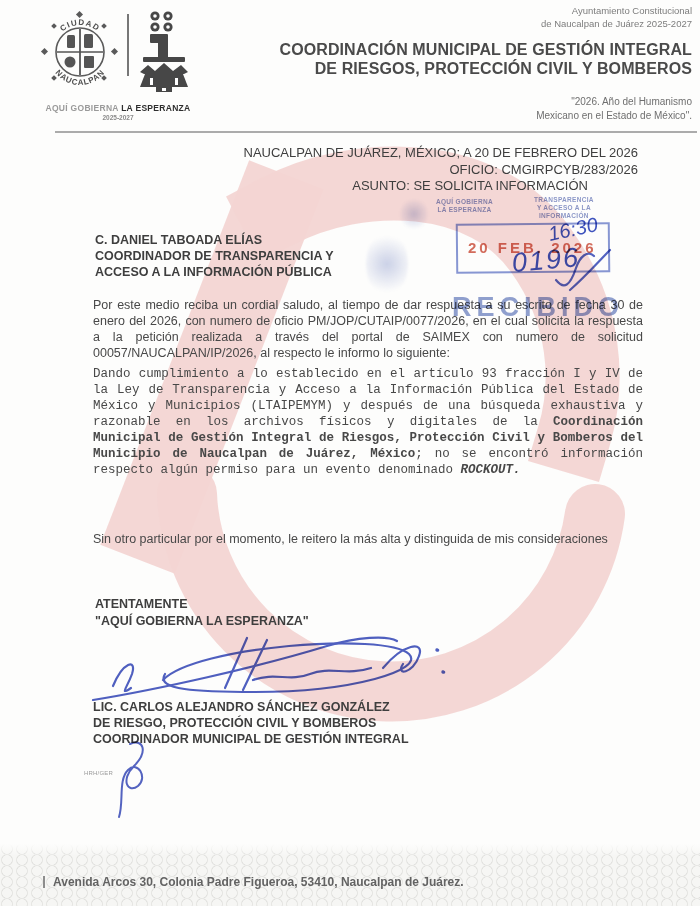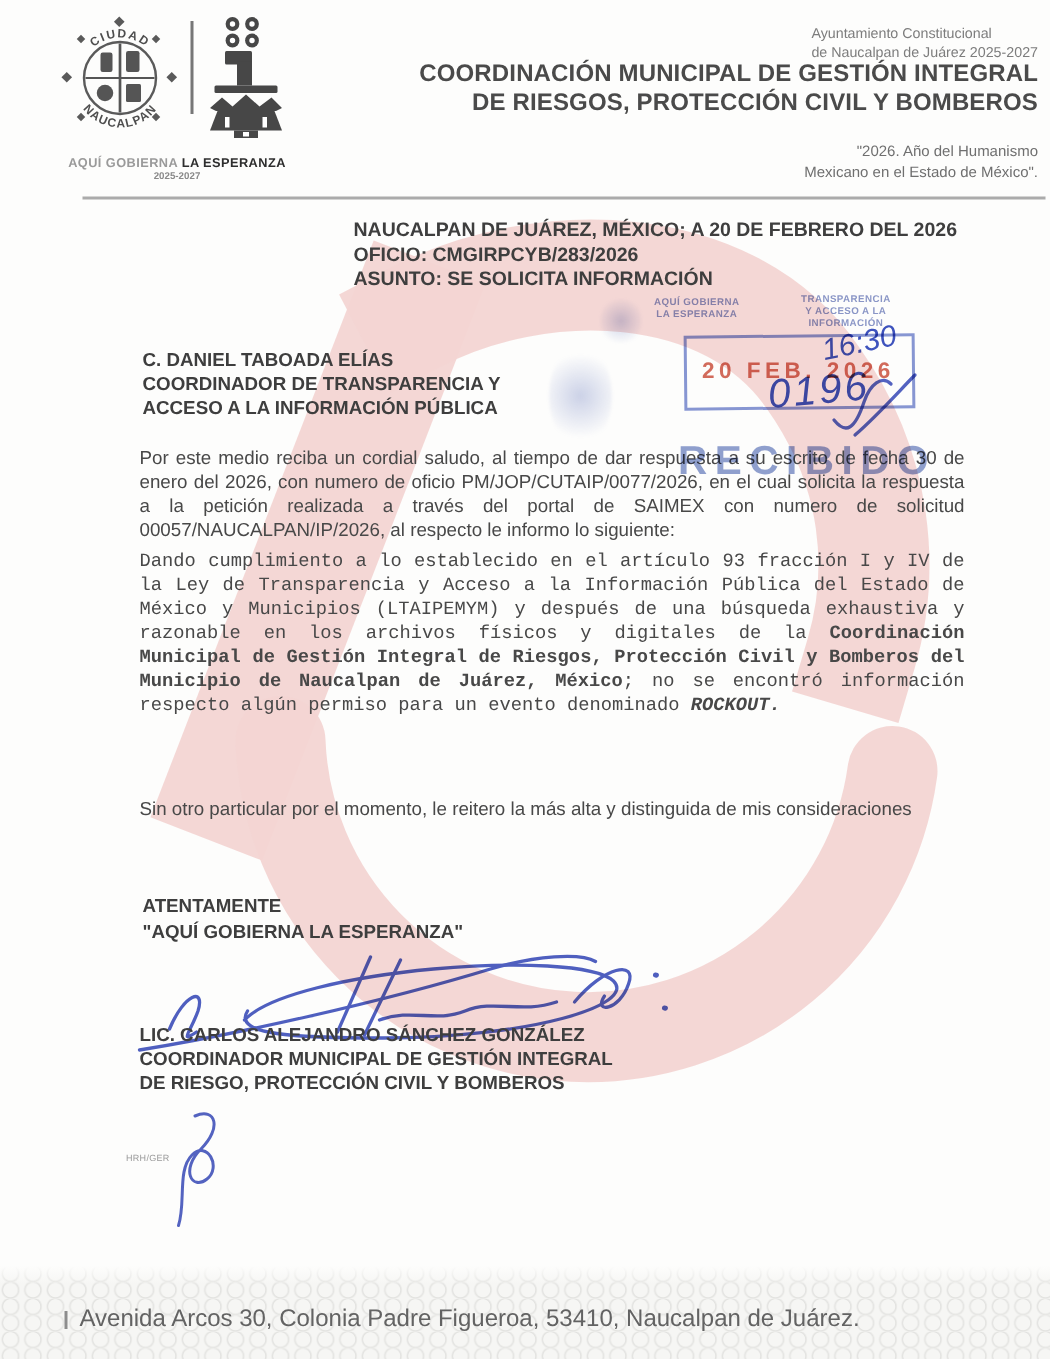--- a/index.html
+++ b/index.html
@@ -6,41 +6,41 @@
   .page{
     position:relative;width:700px;height:906px;margin:0 auto;
     background:#fdfdfc;overflow:hidden;
     font-family:"Liberation Sans","DejaVu Sans",sans-serif;
     color:#474747;
   }
   .abs{position:absolute;}
   
   .watermark{position:absolute;left:0;top:0;z-index:0;}
   
-  .hdr-institution{top:16px;right:8px;text-align:left;font-size:9.5px;line-height:13px;color:#7d7d7d;z-index:1;}
+  .hdr-institution{top:4px;right:8px;text-align:right;font-size:9.5px;line-height:13px;color:#7d7d7d;z-index:1;}
   .dept-title{top:40px;left:248px;width:444px;text-align:right;font-size:16px;font-weight:bold;color:#4a4a4a;line-height:19px;letter-spacing:.1px;z-index:1;}
   .hdr-motto{top:95px;right:8px;text-align:right;font-size:10px;line-height:14px;color:#6f6f6f;z-index:1;}
   .hdr-rule{top:131px;left:55px;width:642px;height:1.6px;background:#9c9c9c;opacity:.85;z-index:1;}
   .logo-block{top:10px;left:38px;width:160px;z-index:1;}
   .logo-row{display:flex;align-items:flex-start;}
   .logo-divider{width:1.5px;height:62px;background:#777;margin:4px 9px 0 7px;}
   .logo-slogan{margin-top:9px;text-align:center;font-size:8.5px;font-weight:bold;letter-spacing:.3px;white-space:nowrap;}
   .logo-slogan .lt{color:#9a9a9a;}
   .logo-slogan .dk{color:#2e2e2e;}
   .logo-period{text-align:center;font-size:6.5px;color:#8a8a8a;font-weight:bold;margin-top:1px;}
   
-  .dateline{top:145px;right:62px;font-size:13px;font-weight:bold;color:#3e3e3e;line-height:16.5px;z-index:1;}
+  .dateline{top:145px;right:62px;text-align:right;font-size:13px;font-weight:normal;color:#3e3e3e;line-height:16.5px;z-index:1;}
   .dateline .asunto{padding-right:50px;}
   .recipient{top:232px;left:95px;font-size:12.5px;font-weight:bold;color:#3e3e3e;line-height:16px;z-index:1;}
   .para{left:93px;width:550px;font-size:12.5px;line-height:16px;text-align:justify;color:#484848;z-index:1;}
   .p1{top:297px;}
   .p2{top:366px;font-family:Liberation Mono, monospace;}
   .closing{top:531px;}
   .atent{top:596px;left:95px;font-size:12.5px;font-weight:bold;color:#3e3e3e;line-height:16.5px;z-index:1;}
-  .signer{top:682px;left:93px;font-size:12.5px;font-weight:bold;color:#3e3e3e;line-height:16px;z-index:2;}
+  .signer{top:699px;left:93px;font-size:12.5px;font-weight:bold;color:#3e3e3e;line-height:16px;z-index:2;}
   .initials{top:770px;left:84px;font-size:6px;color:#9a9a9a;letter-spacing:.2px;z-index:1;}
   .sig-main{top:628px;left:85px;z-index:2;mix-blend-mode:multiply;}
   .sig-small{top:740px;left:100px;z-index:2;mix-blend-mode:multiply;}
   
   .stamp{z-index:3;mix-blend-mode:multiply;}
   .stamp-hdr{font-size:6.5px;line-height:8px;font-weight:bold;letter-spacing:.3px;color:rgba(62,82,165,.6);filter:blur(.4px);text-transform:uppercase;text-align:center;}
   .stamp-hdr-left{top:198px;left:436px;}
   .stamp-hdr-right{top:196px;left:534px;}
   .date-box{top:223px;left:456px;width:150px;height:46px;border:2px solid rgba(72,96,190,.65);transform:rotate(-.6deg);}
   .date-stamp{top:239px;left:468px;font-size:15px;font-weight:bold;letter-spacing:3px;color:rgba(205,82,64,.85);filter:blur(.3px);text-align:right;}
@@ -52,21 +52,21 @@
   .blob2{top:197px;left:400px;width:28px;height:34px;}
   .stamp-check{top:244px;left:552px;}
   
   .footer-strip{
     left:0;right:0;bottom:0;height:62px;z-index:1;
     background-color:#f6f6f4;
     background-image:radial-gradient(circle 7px at 7px 5px, transparent 4.6px, rgba(188,188,185,.38) 5.2px, transparent 6.4px);
     background-size:15px 11px;
   }
   .footer-strip::before{content:"";position:absolute;top:0;left:0;right:0;height:12px;background:linear-gradient(#fdfdfc,rgba(253,253,252,0));}
-  .footer-text{left:43px;bottom:17px;font-size:16px;color:#636363;z-index:2;}
+  .footer-text{left:43px;bottom:17px;font-size:12px;color:#636363;z-index:2;font-weight:bold;}
   .footer-text .bar{display:inline-block;width:2px;height:12px;background:#8d8d8d;margin-right:8px;vertical-align:-2px;}
 </style>
 </head>
 <body>
 
 <div class="page">
 
   <svg class="watermark" width="700" height="906" viewBox="0 0 700 906">
     <g fill="none" stroke="#f3d5d3" stroke-opacity="0.95">
       <path d="M272,212 L152,522" stroke-width="80" stroke-linecap="square"></path>
@@ -180,22 +180,22 @@
       <path d="M158,62 L182,12"></path>
       <path d="M168,52 C190,44 205,54 225,46 C245,38 262,48 286,40"></path>
       <path d="M298,40 C318,16 340,12 334,28 C328,46 310,48 318,36"></path>
       <path d="M352,22 l.6,.1" stroke-width="3.4"></path>
       <path d="M358,44 l.6,.1" stroke-width="3.4"></path>
     </g>
   </svg>
 
   <div class="abs signer">
     <div>LIC. CARLOS ALEJANDRO SÁNCHEZ GONZÁLEZ</div>
+    <div>DE RIESGO,  PROTECCIÓN CIVIL Y BOMBEROS</div>
     <div>COORDINADOR MUNICIPAL  DE  GESTIÓN INTEGRAL</div>
-    <div>DE RIESGO,  PROTECCIÓN CIVIL Y BOMBEROS</div>
   </div>
 
   <div class="abs initials">HRH/GER</div>
   <svg class="abs sig-small" width="55" height="78" viewBox="0 0 55 78">
     <g fill="none" stroke="#4153bd" stroke-width="2" stroke-linecap="round" opacity=".9">
       <path d="M30,4 C44,-2 48,12 34,26 C20,40 28,54 38,46 C48,38 38,20 28,30 C18,40 24,62 19,77"></path>
     </g>
   </svg>
 
   <div class="abs stamp stamp-hdr stamp-hdr-left">

